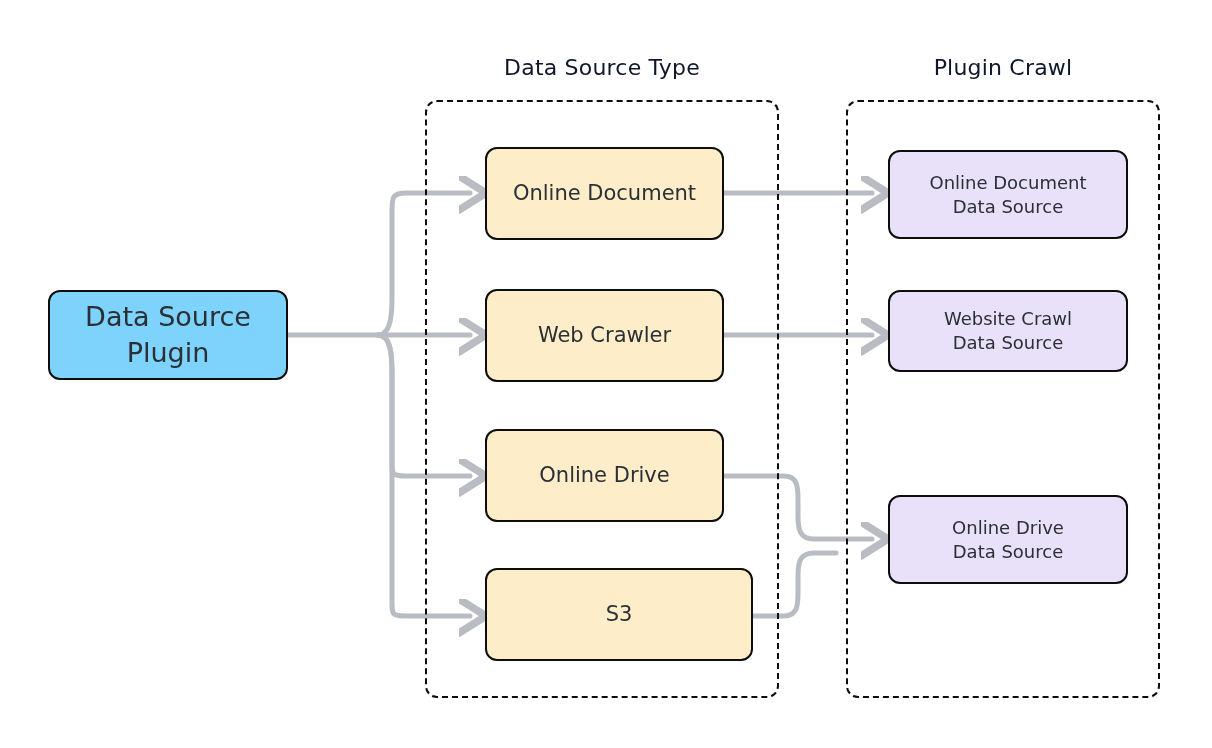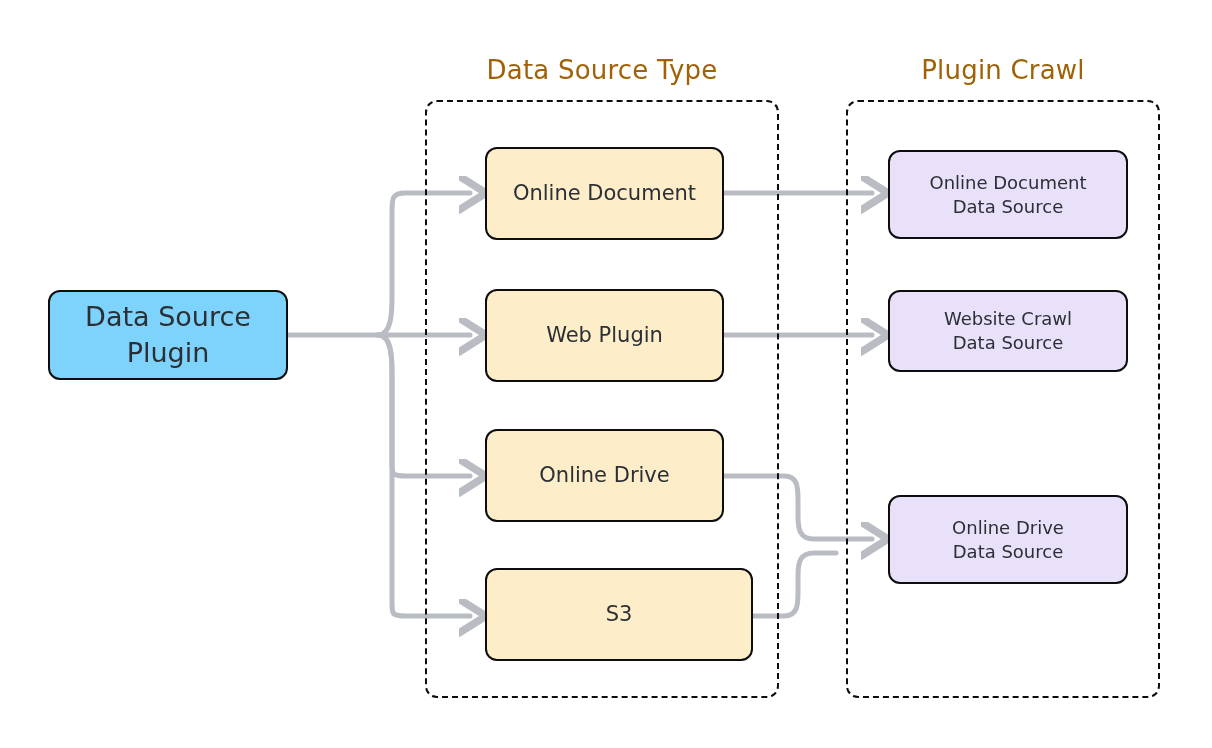--- a/index.html
+++ b/index.html
@@ -21,22 +21,22 @@
   #wires {
     position: absolute;
     left: 0;
     top: 0;
     width: 1212px;
     height: 748px;
     pointer-events: none;
   }
   .group-title {
     position: absolute;
-    font-size: 26px;
-    color: #a16207;
+    font-size: 22px;
+    color: #0f172a;
     font-weight: 400;
     letter-spacing: 0.2px;
     text-align: center;
     white-space: nowrap;
   }
   .group-box {
     position: absolute;
     border: 2.5px dashed #0d0d0d;
     border-radius: 12px;
     box-sizing: border-box;
@@ -107,21 +107,21 @@
   <div class="group-title" style="left:846px; top:55px; width:314px;">Plugin Crawl</div>
 
   <div class="group-box" style="left:425px; top:100px; width:354px; height:598px;"></div>
 
   <div class="group-box" style="left:846px; top:100px; width:314px; height:598px;"></div>
 
   <div class="node blue" style="left:48px; top:290px; width:240px; height:90px;">Data Source Plugin</div>
 
   <div class="node yellow" style="left:485px; top:147px; width:239px; height:93px;">Online Document</div>
 
-  <div class="node yellow" style="left:485px; top:289px; width:239px; height:93px;">Web Plugin</div>
+  <div class="node yellow" style="left:485px; top:289px; width:239px; height:93px;">Web Crawler</div>
 
   <div class="node yellow" style="left:485px; top:429px; width:239px; height:93px;">Online Drive</div>
 
   <div class="node yellow" style="left:485px; top:568px; width:268px; height:93px;">S3</div>
 
   <div class="node purple" style="left:888px; top:150px; width:240px; height:89px;">Online Document
 Data Source</div>
 
   <div class="node purple" style="left:888px; top:290px; width:240px; height:82px;">Website Crawl
 Data Source</div>

